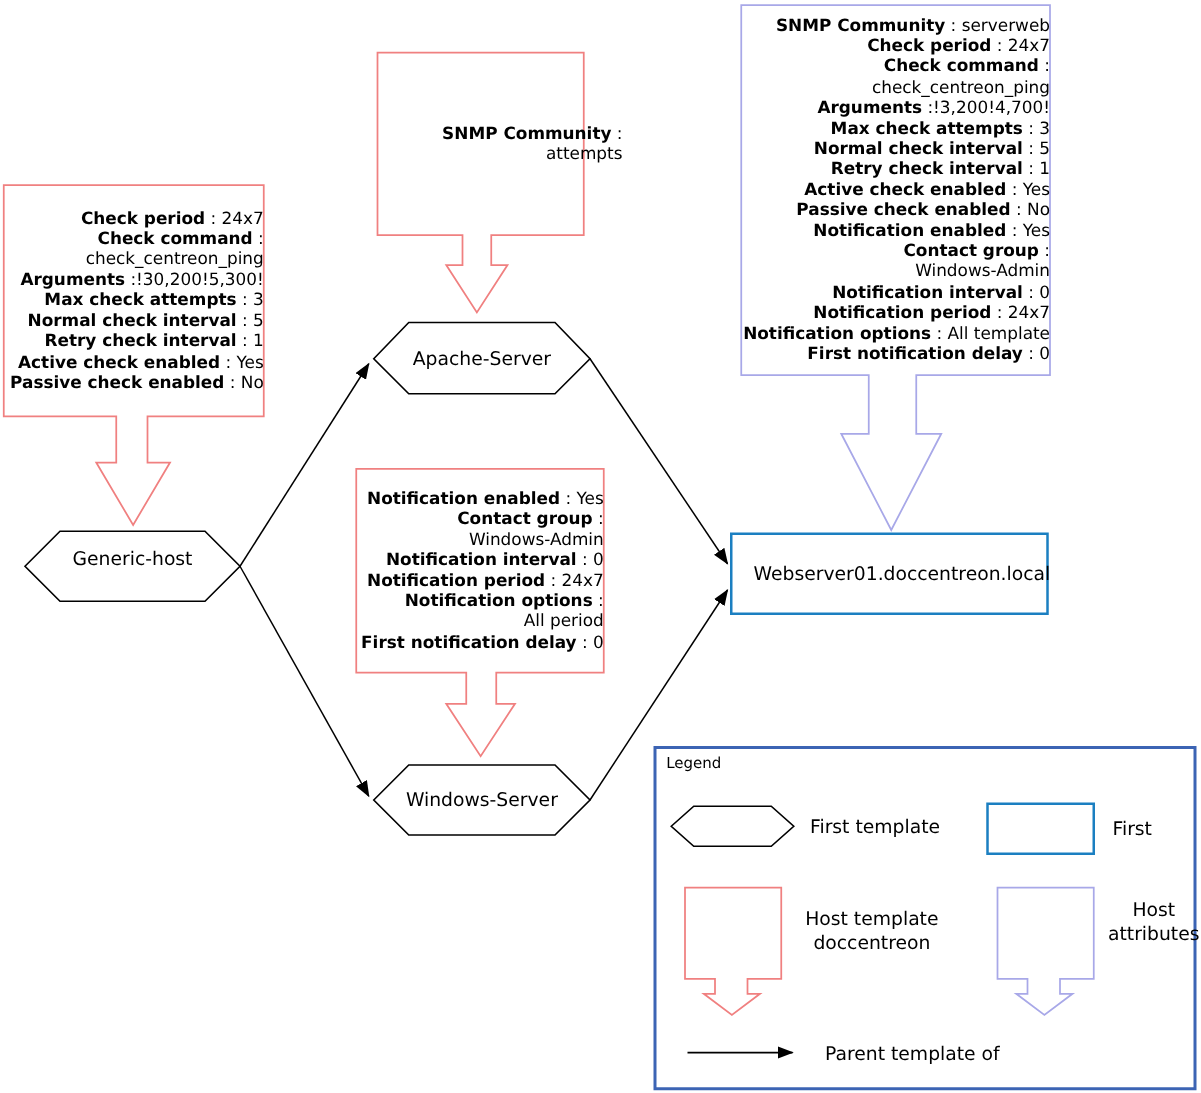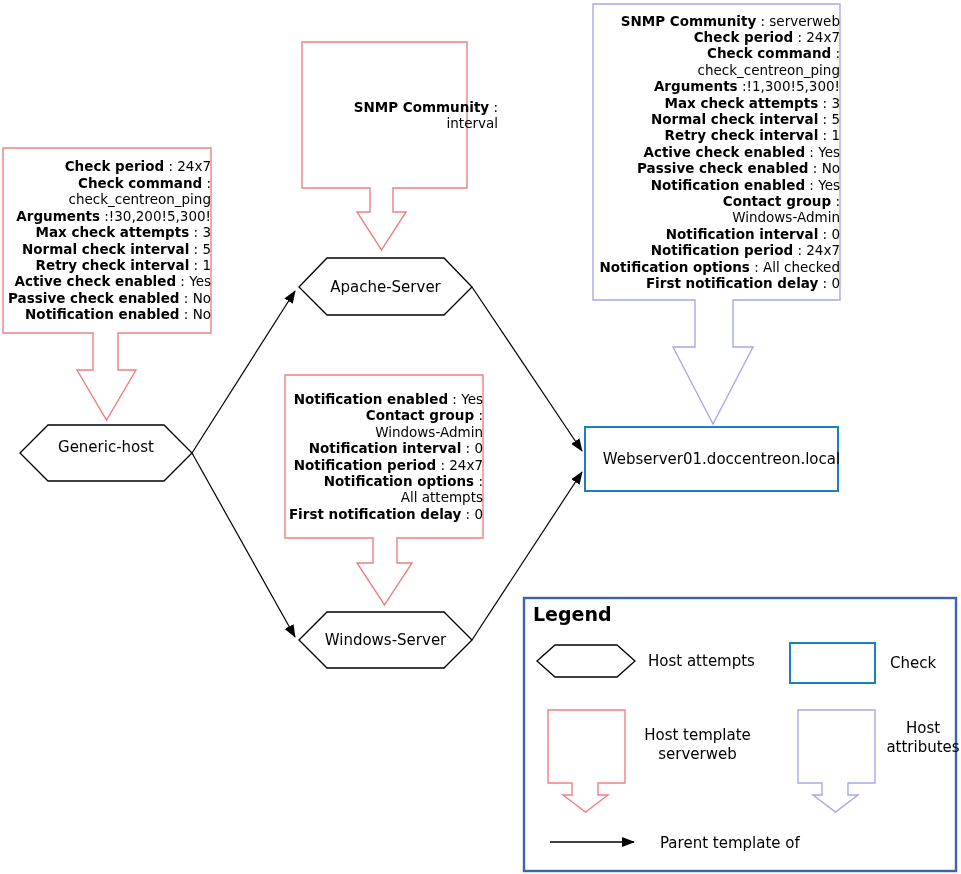--- a/index.html
+++ b/index.html
@@ -6,21 +6,21 @@
   html,body { background:#ffffff; }
   body { font-family:"DejaVu Sans","Liberation Sans",sans-serif; color:#000; }
   .canvas { position:relative; width:961px; height:874px; background:#fff; overflow:hidden; }
   .canvas > svg { position:absolute; left:0; top:0; }
   .txt { position:absolute; color:#000; }
   .attr-text { display:flex; flex-direction:column; justify-content:center; text-align:right;
                font-size:13.5px; line-height:16.4px; }
   .attr-text .line { white-space:nowrap; }
   .node-label { display:flex; align-items:center; justify-content:center;
                 font-size:15px; white-space:nowrap; }
-  .legend-title { font-size:19px; font-weight:bold;text-align:right; }
+  .legend-title { font-size:12px; font-weight:normal;text-align:right; }
   .legend-label { font-size:15px; display:flex; align-items:center; }
   .legend-label.center { text-align:center; justify-content:center; line-height:19px; }
 </style>
 </head>
 <body>
 
 <div class="canvas">
 
   <svg width="961" height="874" viewBox="0 0 961 874">
     <defs>
@@ -57,64 +57,63 @@
   <div class="txt attr-text" style="left:3px;top:148px;width:208px;height:185px">
       <div class="line"><b>Check period</b><span> : 24x7</span></div>
       <div class="line"><b>Check command</b><span> :</span></div>
       <div class="line"><span>check_centreon_ping</span></div>
       <div class="line"><b>Arguments</b><span> :!30,200!5,300!</span></div>
       <div class="line"><b>Max check attempts</b><span> : 3</span></div>
       <div class="line"><b>Normal check interval</b><span> : 5</span></div>
       <div class="line"><b>Retry check interval</b><span> : 1</span></div>
       <div class="line"><b>Active check enabled</b><span> : Yes</span></div>
       <div class="line"><b>Passive check enabled</b><span> : No</span></div>
-      <div class="line"><b>Notification enabled</b><span> : No</span></div>
     </div>
 
   <div class="txt attr-text" style="left:302px;top:42px;width:196px;height:146px">
       <div class="line"><b>SNMP Community</b><span> :</span></div>
-      <div class="line"><span>interval</span></div>
+      <div class="line"><span>attempts</span></div>
     </div>
 
   <div class="txt attr-text" style="left:285px;top:375px;width:198px;height:163px">
       <div class="line"><b>Notification enabled</b><span> : Yes</span></div>
       <div class="line"><b>Contact group</b><span> :</span></div>
       <div class="line"><span>Windows-Admin</span></div>
       <div class="line"><b>Notification interval</b><span> : 0</span></div>
       <div class="line"><b>Notification period</b><span> : 24x7</span></div>
       <div class="line"><b>Notification options</b><span> :</span></div>
-      <div class="line"><span>All attempts</span></div>
+      <div class="line"><span>All period</span></div>
       <div class="line"><b>First notification delay</b><span> : 0</span></div>
     </div>
 
   <div class="txt attr-text" style="left:593px;top:4px;width:247px;height:296px">
       <div class="line"><b>SNMP Community</b><span> : serverweb</span></div>
       <div class="line"><b>Check period</b><span> : 24x7</span></div>
       <div class="line"><b>Check command</b><span> :</span></div>
       <div class="line"><span>check_centreon_ping</span></div>
-      <div class="line"><b>Arguments</b><span> :!1,300!5,300!</span></div>
+      <div class="line"><b>Arguments</b><span> :!3,200!4,700!</span></div>
       <div class="line"><b>Max check attempts</b><span> : 3</span></div>
       <div class="line"><b>Normal check interval</b><span> : 5</span></div>
       <div class="line"><b>Retry check interval</b><span> : 1</span></div>
       <div class="line"><b>Active check enabled</b><span> : Yes</span></div>
       <div class="line"><b>Passive check enabled</b><span> : No</span></div>
       <div class="line"><b>Notification enabled</b><span> : Yes</span></div>
       <div class="line"><b>Contact group</b><span> :</span></div>
       <div class="line"><span>Windows-Admin</span></div>
       <div class="line"><b>Notification interval</b><span> : 0</span></div>
       <div class="line"><b>Notification period</b><span> : 24x7</span></div>
-      <div class="line"><b>Notification options</b><span> : All checked</span></div>
+      <div class="line"><b>Notification options</b><span> : All template</span></div>
       <div class="line"><b>First notification delay</b><span> : 0</span></div>
     </div>
 
   <div class="txt node-label" style="left:20px;top:425px;width:172px;height:44px">Generic-host</div>
   <div class="txt node-label" style="left:299px;top:612px;width:173px;height:56px">Windows-Server</div>
   <div class="txt node-label" style="left:299px;top:258px;width:173px;height:57px">Apache-Server</div>
   <div class="txt node-label" style="left:585px;top:427px;width:273px;height:64px">Webserver01.doccentreon.local</div>
 
   <div class="txt legend-title" style="left:533px;top:603px">Legend</div>
-  <div class="txt legend-label" style="left:648px;top:645px;height:32px">Host attempts</div>
-  <div class="txt legend-label" style="left:890px;top:643px;height:40px">Check</div>
-  <div class="txt legend-label center" style="left:640px;top:726px;width:115px">Host template serverweb</div>
+  <div class="txt legend-label" style="left:648px;top:645px;height:32px">First template</div>
+  <div class="txt legend-label" style="left:890px;top:643px;height:40px">First</div>
+  <div class="txt legend-label center" style="left:640px;top:726px;width:115px">Host template doccentreon</div>
   <div class="txt legend-label center" style="left:878px;top:719px;width:90px">Host attributes</div>
   <div class="txt legend-label" style="left:660px;top:834px;height:17px">Parent template of</div>
 
 </div>
 
 </body></html>

